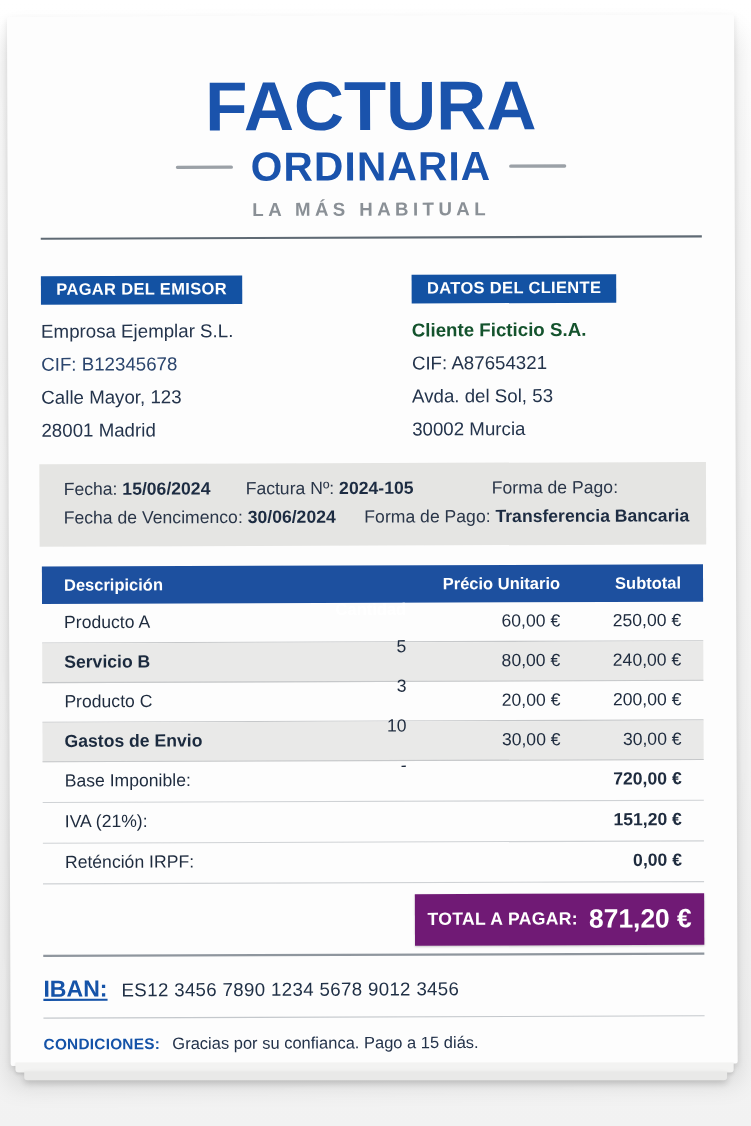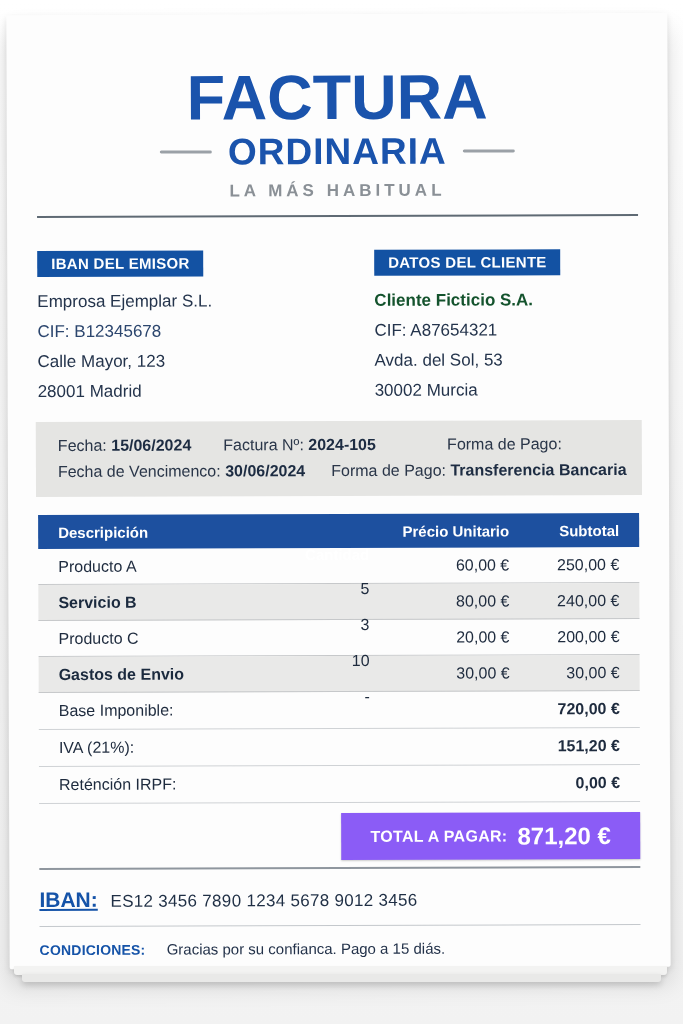--- a/index.html
+++ b/index.html
@@ -64,57 +64,57 @@
   .t-item { height:36px; font-size:16px; border-bottom:1px solid #c6c8ca; color:#1e2b3e; }
   .t-item.shaded { background:#e9e9e8; }
   .t-item.bold-desc .c-desc { font-weight:700; color:#1b2a3e; }
   .t-sum { height:37px; font-size:16px; border-bottom:1px solid #cfd2d5; color:#1e2b3e; }
   .t-sum .c-desc { font-weight:500; }
   .t-sum .c-sub { font-weight:600; }
 
   
   .total-wrap { margin-top:10px; display:flex; justify-content:flex-end; }
   .total-box {
-    background:#8b5cf6; color:#fff; width:299px; height:47px;
+    background:#701a75; color:#fff; width:263px; height:47px;
     display:flex; align-items:center; justify-content:center; gap:10px;
     box-shadow:0 1px 2px rgba(0,0,0,.2);
   }
   .total-label { font-size:16px; font-weight:700; letter-spacing:.3px; }
   .total-value { font-size:24px; font-weight:700; }
 
   .mid-rule { margin-top:7px; border-top:2px solid #8f969e; }
 
   
   .iban-row { margin-top:15px; font-size:17px; line-height:30px; white-space:nowrap; }
   .iban-label { color:#1553a8; font-weight:800; text-decoration:underline; font-size:21px; margin-right:8px; }
   .iban-value { color:#1f2f45; font-weight:500; letter-spacing:.3px; }
   .thin-rule { margin-top:9px; border-top:1px solid #c4c8cc; }
   .cond-row { margin-top:11px; font-size:15px; line-height:24px; white-space:nowrap; }
-  .cond-label { color:#1553a8; font-weight:800; font-size:14px; letter-spacing:.2px; margin-right:17px; }
+  .cond-label { color:#1553a8; font-weight:800; font-size:14px; letter-spacing:.2px; margin-right:7px; }
   .cond-value { color:#23324a; font-weight:500; }
 </style>
 </head>
 <body>
 
 <div class="paper">
 
   <div class="title-block">
     <div class="main-title">FACTURA</div>
     <div class="subtitle-row">
       <span class="dash"></span>
       <span class="subtitle">ORDINARIA</span>
       <span class="dash"></span>
     </div>
     <div class="tagline">LA MÁS HABITUAL</div>
   </div>
   <div class="top-rule"></div>
 
   <div class="parties">
     <div class="party-left">
-      <div class="party-heading">IBAN DEL EMISOR</div>
+      <div class="party-heading">PAGAR DEL EMISOR</div>
       <div class="party-lines">
         <div>Emprosa Ejemplar S.L.</div>
         <div class="l-cif">CIF: B12345678</div>
         <div>Calle Mayor, 123</div>
         <div>28001 Madrid</div>
       </div>
     </div>
     <div class="party-right">
       <div class="party-heading">DATOS DEL CLIENTE</div>
       <div class="party-lines">

